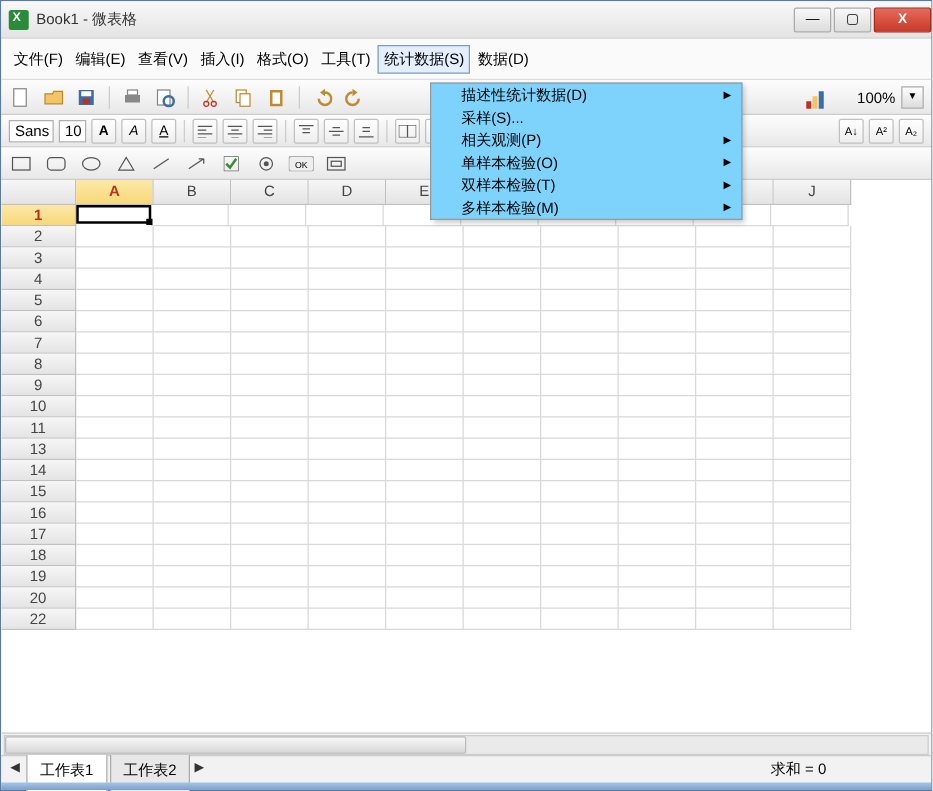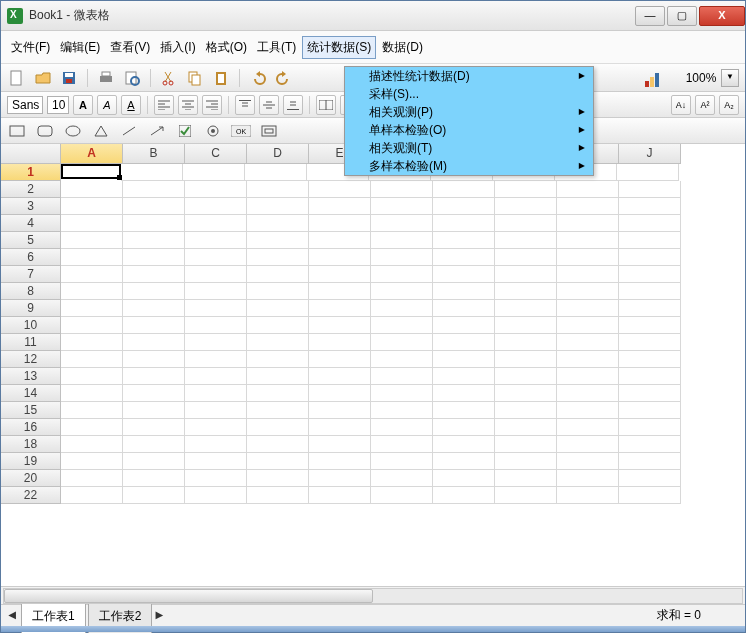--- a/index.html
+++ b/index.html
@@ -46,21 +46,21 @@
 .cell { width: 62px; border-right: 1px solid #d8d8d8; border-bottom: 1px solid #d8d8d8; cursor: cell; }
 .cell.selected { border: 2px solid #000; width: 60px; height: 15px; position: relative; }
 .cell.selected::after { content: ""; position: absolute; right: -3px; bottom: -3px; width: 5px; height: 5px; background: #000; }
 .hscroll { height: 18px; background: #f2f2f2; border-top: 1px solid #ccc; display: flex; align-items: center; }
 .hscroll .track { flex: 1; height: 16px; background: #eaeaea; border: 1px solid #ccc; position: relative; margin: 0 2px; }
 .hscroll .thumb { position: absolute; left: 0; top: 0; height: 14px; width: 50%; background: linear-gradient(#f8f8f8,#d8d8d8); border: 1px solid #bbb; border-radius: 2px; }
 .tabbar { height: 22px; background: #f2f2f2; border-top: 1px solid #ccc; display: flex; align-items: center; padding: 0 4px; }
 .tabnav { width: 14px; height: 16px; text-align: center; line-height: 14px; cursor: pointer; color: #333; font-size: 10px; }
 .stab { padding: 16px 10px; border: 1px solid #aaa; background: #fff; margin-left: 2px; cursor: pointer; border-bottom: none; }
 .stab.inactive { background: #e8e8e8; }
-.status-sum { margin-left: auto; margin-right: 40px; text-align: right; }
+.status-sum { margin-left: auto; margin-right: 80px; text-align: right; }
 .bluebar { height: 6px; background: linear-gradient(#a8c4e4,#7aa0cc); }
 </style>
 </head>
 <body>
 
 <div class="window">
   <div class="titlebar">
     <span class="app-icon"></span>
     <span class="title">Book1 - 微表格</span>
     <div class="winbtns">
@@ -90,21 +90,21 @@
         </div>
       <div class="ditem">
           <span>相关观测(P)</span>
           <span class="arrow">▶</span>
         </div>
       <div class="ditem">
           <span>单样本检验(O)</span>
           <span class="arrow">▶</span>
         </div>
       <div class="ditem">
-          <span>相关观测(T)</span>
+          <span>双样本检验(T)</span>
           <span class="arrow">▶</span>
         </div>
       <div class="ditem">
           <span>多样本检验(M)</span>
           <span class="arrow">▶</span>
         </div>
     </div>
   </div>
 
   <div class="toolbar">
@@ -464,33 +464,20 @@
           <div class="cell"></div>
           <div class="cell"></div>
           <div class="cell"></div>
           <div class="cell"></div>
           <div class="cell"></div>
           <div class="cell"></div>
           <div class="cell"></div>
           <div class="cell"></div>
         </div>
         <div class="row">
-          <div class="rowhead">12</div>
-          <div class="cell"></div>
-          <div class="cell"></div>
-          <div class="cell"></div>
-          <div class="cell"></div>
-          <div class="cell"></div>
-          <div class="cell"></div>
-          <div class="cell"></div>
-          <div class="cell"></div>
-          <div class="cell"></div>
-          <div class="cell"></div>
-        </div>
-        <div class="row">
           <div class="rowhead">13</div>
           <div class="cell"></div>
           <div class="cell"></div>
           <div class="cell"></div>
           <div class="cell"></div>
           <div class="cell"></div>
           <div class="cell"></div>
           <div class="cell"></div>
           <div class="cell"></div>
           <div class="cell"></div>
@@ -517,20 +504,33 @@
           <div class="cell"></div>
           <div class="cell"></div>
           <div class="cell"></div>
           <div class="cell"></div>
           <div class="cell"></div>
           <div class="cell"></div>
           <div class="cell"></div>
         </div>
         <div class="row">
           <div class="rowhead">16</div>
+          <div class="cell"></div>
+          <div class="cell"></div>
+          <div class="cell"></div>
+          <div class="cell"></div>
+          <div class="cell"></div>
+          <div class="cell"></div>
+          <div class="cell"></div>
+          <div class="cell"></div>
+          <div class="cell"></div>
+          <div class="cell"></div>
+        </div>
+        <div class="row">
+          <div class="rowhead">17</div>
           <div class="cell"></div>
           <div class="cell"></div>
           <div class="cell"></div>
           <div class="cell"></div>
           <div class="cell"></div>
           <div class="cell"></div>
           <div class="cell"></div>
           <div class="cell"></div>
           <div class="cell"></div>
           <div class="cell"></div>

